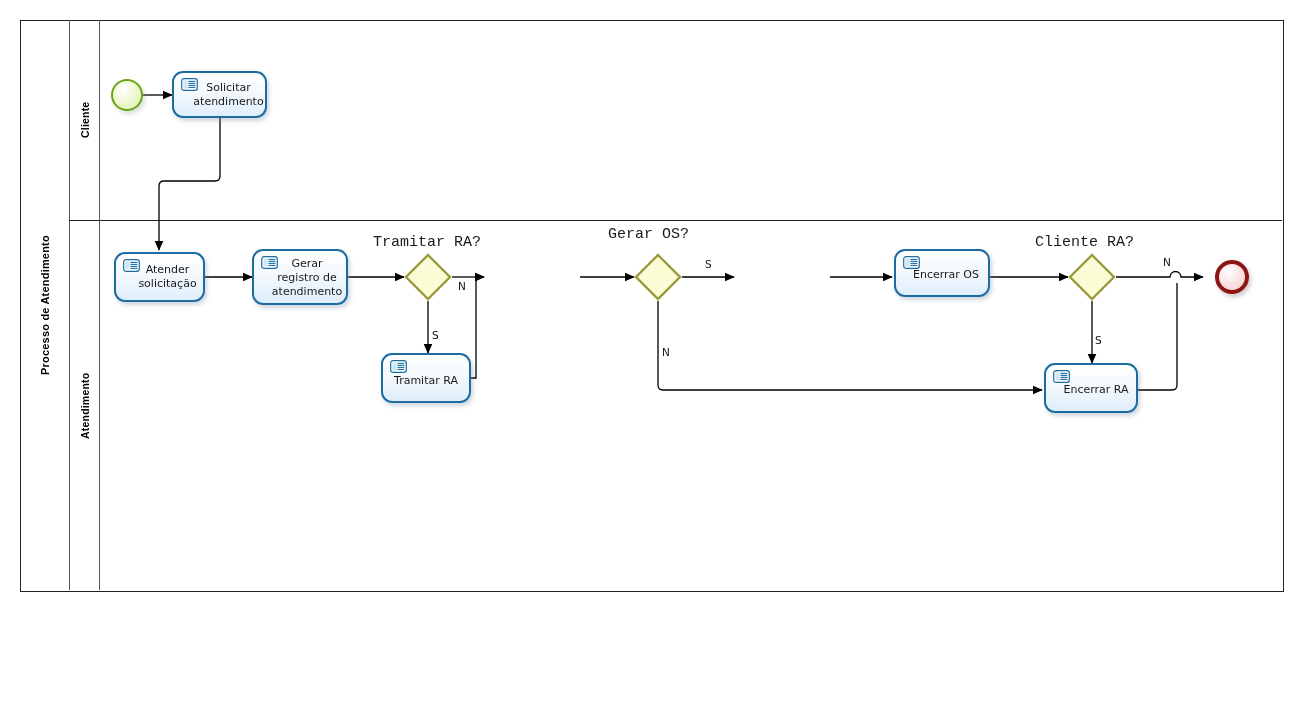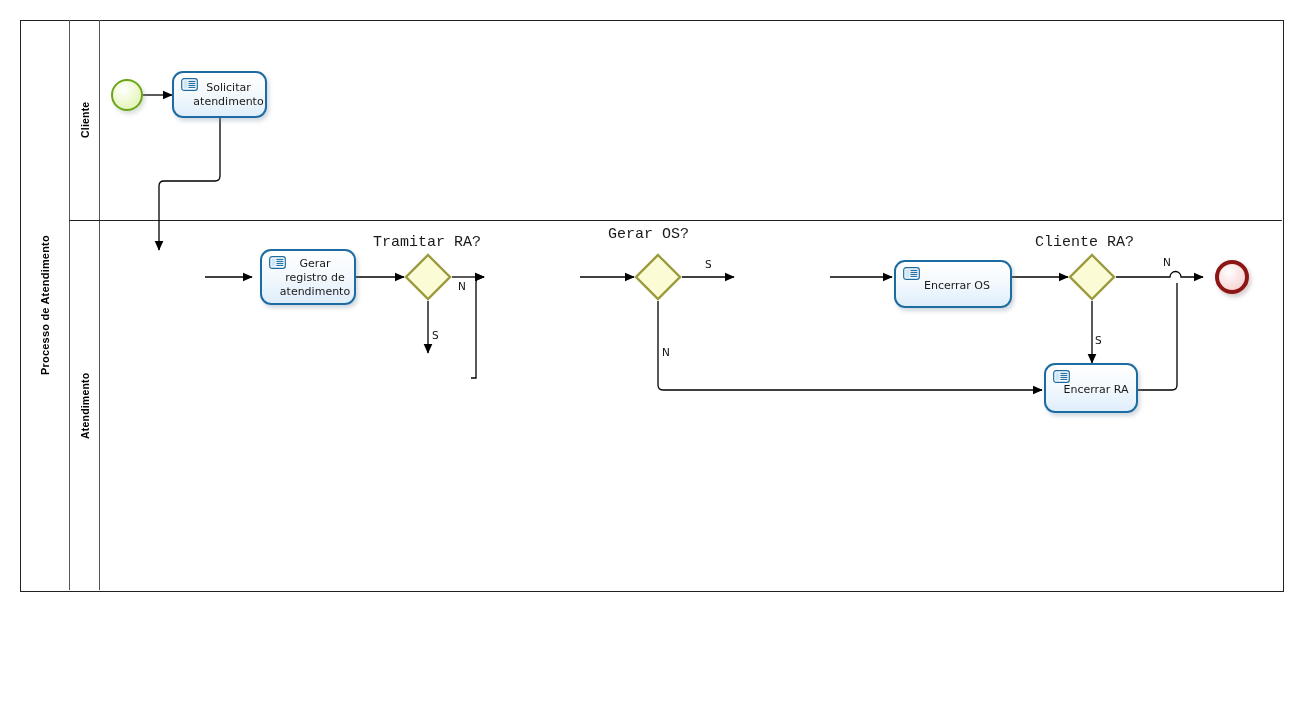--- a/index.html
+++ b/index.html
@@ -144,39 +144,65 @@
       <g stroke="#1c6ca1" stroke-width="1.1">
         <line x1="7.4" y1="3.4" x2="14.4" y2="3.4"></line>
         <line x1="7.4" y1="5.4" x2="14.4" y2="5.4"></line>
         <line x1="7.4" y1="7.4" x2="14.4" y2="7.4"></line>
         <line x1="7.4" y1="9.4" x2="14.4" y2="9.4"></line>
       </g>
     </svg>
     <div class="task-label" style="top:8px;padding-left:18px;">Solicitar<br>atendimento</div>
   </div>
 
-
-  <div class="task" style="left:252px;top:249px;width:96px;height:56px;margin-left:8px;">
+  <div class="task" style="left:114px;top:252px;width:91px;height:50px;">
+    <svg class="task-icon" viewBox="0 0 17 13">
+      <rect x="0.7" y="0.7" width="15.6" height="11.6" rx="2.4" fill="#ffffff" stroke="#1c6ca1" stroke-width="1.2"></rect>
+      <rect x="2.4" y="2.4" width="4.2" height="8.2" fill="#cfe6f7"></rect>
+      <g stroke="#1c6ca1" stroke-width="1.1">
+        <line x1="7.4" y1="3.4" x2="14.4" y2="3.4"></line>
+        <line x1="7.4" y1="5.4" x2="14.4" y2="5.4"></line>
+        <line x1="7.4" y1="7.4" x2="14.4" y2="7.4"></line>
+        <line x1="7.4" y1="9.4" x2="14.4" y2="9.4"></line>
+      </g>
+    </svg>
+    <div class="task-label" style="top:9px;padding-left:16px;">Atender<br>solicitação</div>
+  </div>
+
+  <div class="task" style="left:252px;top:249px;width:96px;height:56px;">
     <svg class="task-icon" viewBox="0 0 17 13">
       <rect x="0.7" y="0.7" width="15.6" height="11.6" rx="2.4" fill="#ffffff" stroke="#1c6ca1" stroke-width="1.2"></rect>
       <rect x="2.4" y="2.4" width="4.2" height="8.2" fill="#cfe6f7"></rect>
       <g stroke="#1c6ca1" stroke-width="1.1">
         <line x1="7.4" y1="3.4" x2="14.4" y2="3.4"></line>
         <line x1="7.4" y1="5.4" x2="14.4" y2="5.4"></line>
         <line x1="7.4" y1="7.4" x2="14.4" y2="7.4"></line>
         <line x1="7.4" y1="9.4" x2="14.4" y2="9.4"></line>
       </g>
     </svg>
     <div class="task-label" style="top:6px;padding-left:14px;">Gerar<br>registro de<br>atendimento</div>
   </div>
 
-
-
-
-  <div class="task" style="left:894px;top:260px;width:118px;height:48px;">
+  <div class="task" style="left:381px;top:353px;width:90px;height:50px;">
+    <svg class="task-icon" viewBox="0 0 17 13">
+      <rect x="0.7" y="0.7" width="15.6" height="11.6" rx="2.4" fill="#ffffff" stroke="#1c6ca1" stroke-width="1.2"></rect>
+      <rect x="2.4" y="2.4" width="4.2" height="8.2" fill="#cfe6f7"></rect>
+      <g stroke="#1c6ca1" stroke-width="1.1">
+        <line x1="7.4" y1="3.4" x2="14.4" y2="3.4"></line>
+        <line x1="7.4" y1="5.4" x2="14.4" y2="5.4"></line>
+        <line x1="7.4" y1="7.4" x2="14.4" y2="7.4"></line>
+        <line x1="7.4" y1="9.4" x2="14.4" y2="9.4"></line>
+      </g>
+    </svg>
+    <div class="task-label" style="top:19px;">Tramitar RA</div>
+  </div>
+
+
+
+  <div class="task" style="left:894px;top:249px;width:96px;height:48px;">
     <svg class="task-icon" viewBox="0 0 17 13">
       <rect x="0.7" y="0.7" width="15.6" height="11.6" rx="2.4" fill="#ffffff" stroke="#1c6ca1" stroke-width="1.2"></rect>
       <rect x="2.4" y="2.4" width="4.2" height="8.2" fill="#cfe6f7"></rect>
       <g stroke="#1c6ca1" stroke-width="1.1">
         <line x1="7.4" y1="3.4" x2="14.4" y2="3.4"></line>
         <line x1="7.4" y1="5.4" x2="14.4" y2="5.4"></line>
         <line x1="7.4" y1="7.4" x2="14.4" y2="7.4"></line>
         <line x1="7.4" y1="9.4" x2="14.4" y2="9.4"></line>
       </g>
     </svg>

